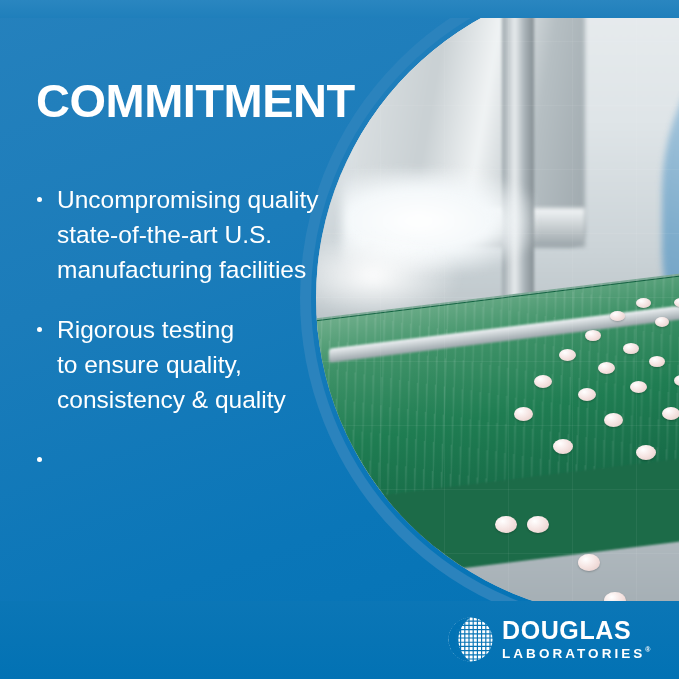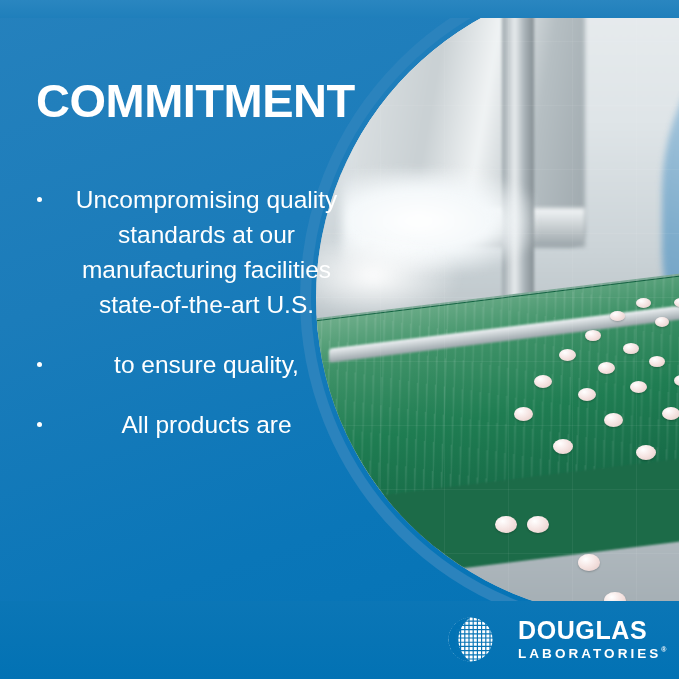--- a/index.html
+++ b/index.html
@@ -192,21 +192,20 @@
   .headline .l2 { display: block; }
 
   .bullets {
     position: absolute;
     left: 36px;
     top: 182px;
     width: 320px;
     margin: 0;
     padding: 0;
     list-style: none;
-    text-align: center;
   }
   .bullet {
     position: relative;
     color: #ffffff;
     font-size: 24.5px;
     line-height: 35px;
     padding-left: 21px;
     margin-bottom: 25px;
   }
   .bullet .dot {
@@ -221,21 +220,20 @@
   .bullet .ln { display: block; white-space: nowrap; }
 
   
   .logo {
     position: absolute;
     left: 448px;
     top: 617px;
     display: flex;
     align-items: center;
     z-index: 6;
-    gap: 16px;
   }
   .logo-mark {
     width: 45px;
     height: 45px;
     flex: 0 0 45px;
   }
   .logo-text {
     margin-left: 9px;
     color: #ffffff;
   }
@@ -319,33 +317,33 @@
 
     <h1 class="headline">
       <span>COMMITMENT</span>
     </h1>
 
     <ul class="bullets">
 
       <li class="bullet">
         <span class="dot"></span>
         <span class="ln">Uncompromising quality</span>
-        <span class="ln">standards at our</span>
+        <span class="ln">state-of-the-art U.S.</span>
         <span class="ln">manufacturing facilities</span>
-        <span class="ln">state-of-the-art U.S.</span>
       </li>
 
       <li class="bullet">
         <span class="dot"></span>
+        <span class="ln">Rigorous testing</span>
         <span class="ln">to ensure quality,</span>
+        <span class="ln">consistency &amp; quality</span>
       </li>
 
       <li class="bullet">
         <span class="dot"></span>
-        <span class="ln">All products are</span>
       </li>
 
     </ul>
   </div>
 
   <div class="logo">
     <svg class="logo-mark" viewBox="0 0 45 45">
       <defs>
         <mask id="gridmask">
           <rect x="0" y="0" width="45" height="45" fill="black"></rect>

